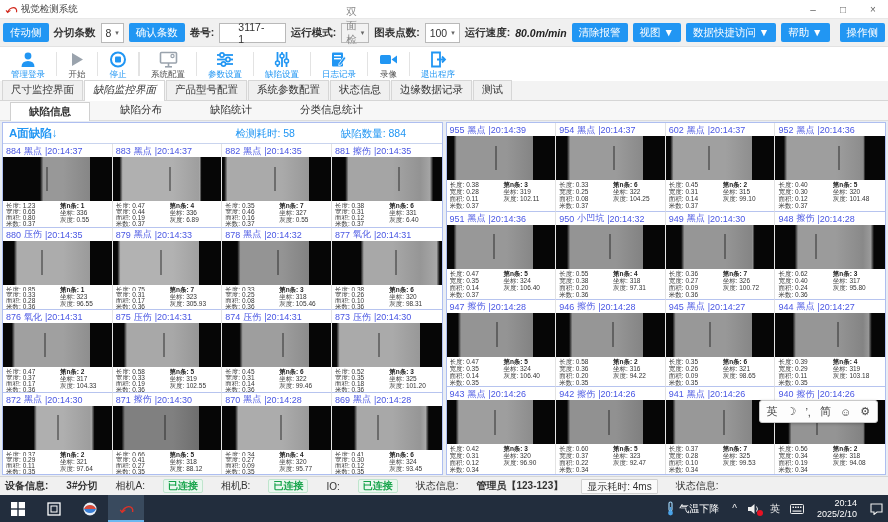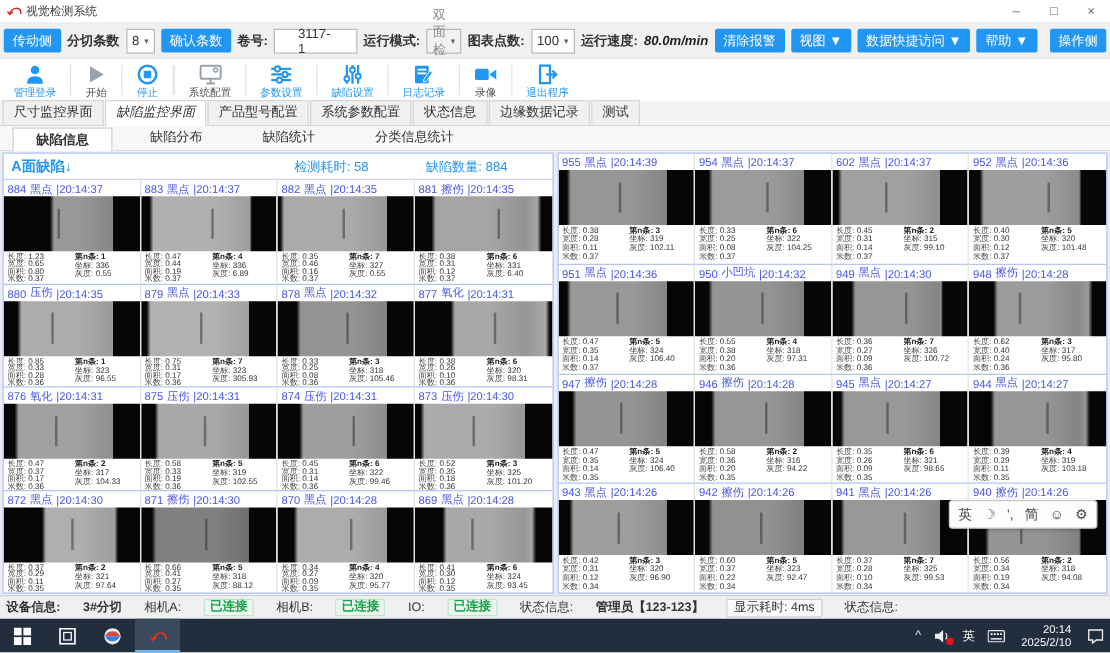--- a/index.html
+++ b/index.html
@@ -1050,20 +1050,28 @@
       <svg width="16" height="16" viewBox="0 0 16 16">
           <circle cx="8" cy="8" r="6.5" fill="#e8eef5"></circle>
           <path d="M2 8 A6.5 6.5 0 0 1 14 8 Z" fill="#d84a3c"></path>
           <path d="M14 8 A6.5 6.5 0 0 1 2 8 Z" fill="#3a7fd5"></path>
         </svg>
     </div>
     <div class="task-ic active">
       <span class="applogo">⤺</span>
     </div>
     <div class="tb-right">
+      <div class="weather">
+        <svg width="9" height="15" viewBox="0 0 9 15">
+            <rect x="3" y="1" width="3" height="9" rx="1.5" fill="none" stroke="#9fd3f5" stroke-width="1.2"></rect>
+            <circle cx="4.5" cy="12" r="2.4" fill="#4aa3e8"></circle>
+            <rect x="3.8" y="6" width="1.4" height="5" fill="#4aa3e8"></rect>
+          </svg>
+        <span>气温下降</span>
+      </div>
       <div class="tray">
         <span class="tray-ic">^</span>
         <span class="tray-ic">
           <svg width="13" height="12" viewBox="0 0 13 12">
               <path d="M1 4 h3 l3.5-3 v10 l-3.5-3 H1 Z" fill="#eee"></path>
               <path d="M9.5 3.5 q2 2.5 0 5" stroke="#eee" fill="none" stroke-width="1"></path>
             </svg>
           <span class="vol-badge"></span>
         </span>
         <span class="tray-ic">英</span>

